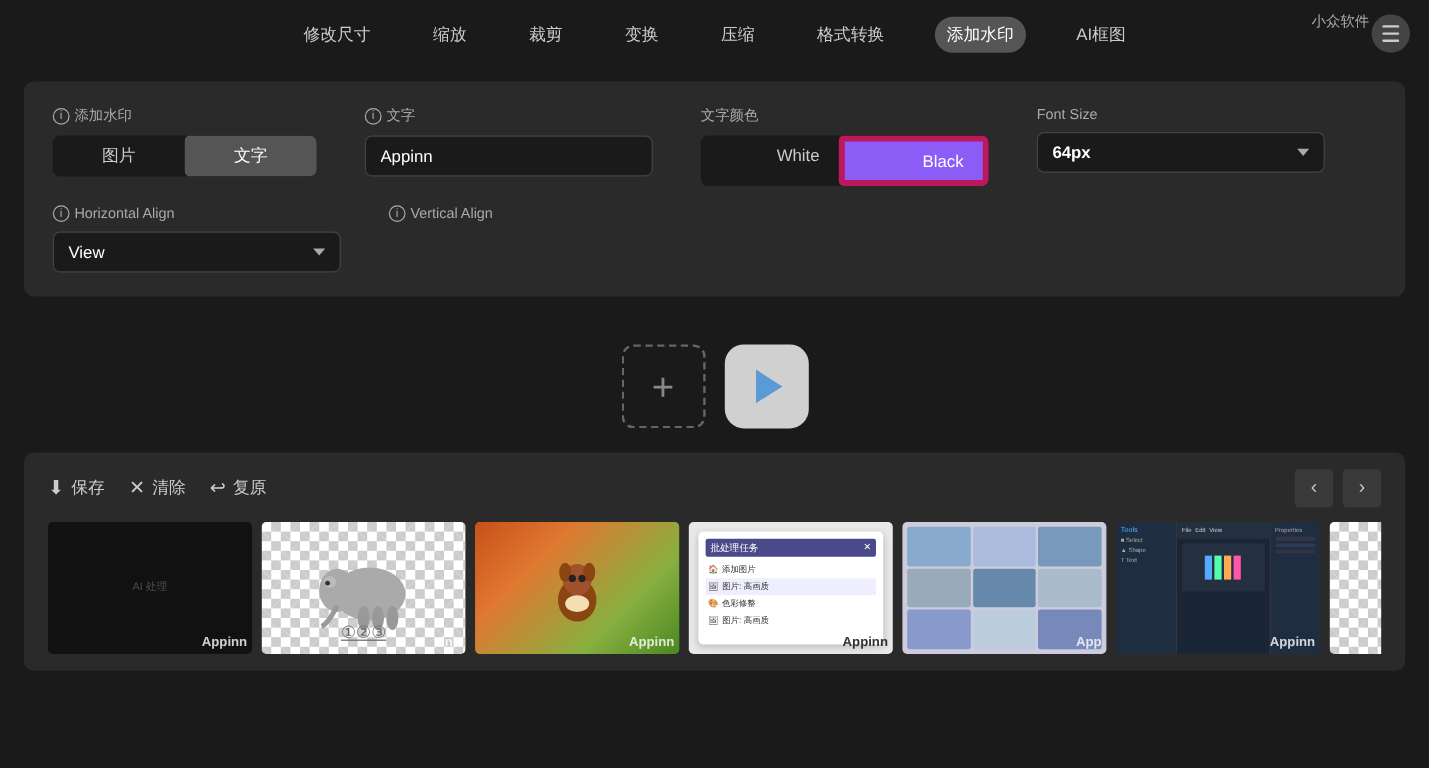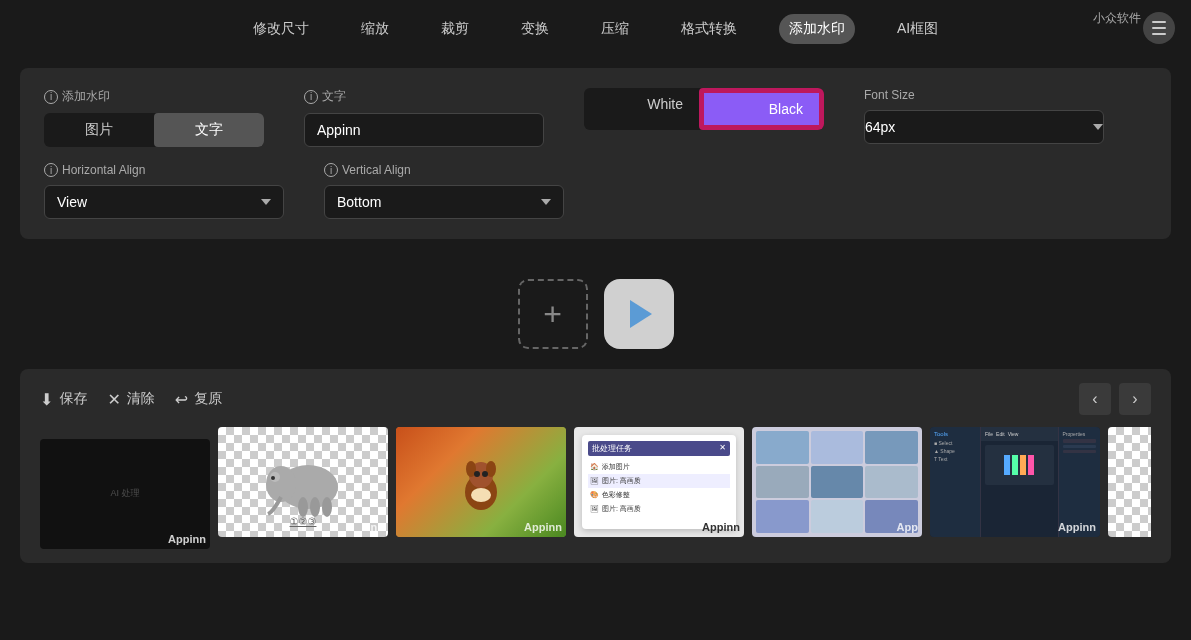--- a/index.html
+++ b/index.html
@@ -171,28 +171,29 @@
       flex: 1;
     }
     .font-size-label {
       font-size: 12px;
       color: #aaa;
     }
     .font-size-select {
       background: #1a1a1a;
       border: 1px solid #444;
       border-radius: 6px;
-      padding: 8px 0;
+      padding: 8px 12px;
       color: #fff;
       font-size: 14px;
       width: 240px;
       cursor: pointer;
       display: flex;
       align-items: center;
       justify-content: space-between;
+      font-weight: bold;
     }
     .chevron-down {
       display: inline-block;
       width: 0;
       height: 0;
       border-left: 5px solid transparent;
       border-right: 5px solid transparent;
       border-top: 6px solid #aaa;
     }
 
@@ -336,21 +337,20 @@
       color: rgba(255,255,255,0.8);
       font-weight: bold;
     }
 
     
     .thumb-ai {
       background: #111;
       display: flex;
       align-items: center;
       justify-content: center;
-      margin-top: 12px;
     }
   </style>
 </head>
 <body>
 
 <div class="top-bar">
   <nav class="top-nav">
     <span class="nav-item">修改尺寸</span>
     <span class="nav-item">缩放</span>
     <span class="nav-item">裁剪</span>
@@ -385,20 +385,23 @@
 
     <div class="option-group" style="min-width:240px;">
       <div class="option-label">
         <span class="info-icon">i</span>
         <span>文字</span>
       </div>
       <input class="text-input" type="text" value="Appinn" placeholder="Appinn" style="">
     </div>
 
     <div class="option-group" style="min-width:240px;">
+      <div class="option-label">
+        <span>文字颜色</span>
+      </div>
       <div class="color-group">
         <div class="color-btn">White</div>
         <div class="color-btn active-black">Black</div>
       </div>
     </div>
 
     <div class="option-group font-size-group">
       <div class="option-label font-size-label">Font Size</div>
       <div class="font-size-select">
         <span>64px</span>
@@ -418,24 +421,20 @@
       <div class="align-select">
         <span>View</span>
         <span class="chevron-down"></span>
       </div>
     </div>
 
     <div class="option-group" style="min-width:240px;">
       <div class="option-label">
         <span class="info-icon">i</span>
         <span>Vertical Align</span>
-      </div>
-      <div class="align-select">
-        <span>Bottom</span>
-        <span class="chevron-down"></span>
       </div>
     </div>
 
   </div>
 </div>
 
 <div class="middle-area">
   <div class="upload-box">
     <span class="plus-icon">+</span>
   </div>
@@ -483,21 +482,21 @@
           <ellipse cx="28" cy="42" rx="15" ry="18" fill="#aaa"></ellipse>
           <circle cx="22" cy="35" r="5" fill="#bbb"></circle>
           <ellipse cx="50" cy="65" rx="5" ry="10" fill="#999"></ellipse>
           <ellipse cx="62" cy="65" rx="5" ry="10" fill="#999"></ellipse>
           <ellipse cx="74" cy="65" rx="5" ry="10" fill="#999"></ellipse>
           <path d="M28 55 Q20 70 15 72" stroke="#999" stroke-width="4" fill="none"></path>
           <circle cx="20" cy="36" r="2" fill="#333"></circle>
         </svg>
       </div>
 
-      <div style="position:absolute;bottom:10px;left:50%;transform:translateX(-50%);font-size:10px;color:#666;text-decoration:underline;">①②③</div>
+      <div style="position:absolute;bottom:10px;left:50%;transform:translateX(-50%);font-size:14px;color:#666;text-decoration:underline;">①②③</div>
       <span class="watermark">inn</span>
     </div>
 
     <div class="thumb thumb-squirrel" style="position:relative;">
       <div style="position:absolute;inset:0;background:linear-gradient(135deg,#c8501a 0%,#e07830 30%,#88b040 70%,#4a8820 100%);"></div>
       <div style="position:absolute;inset:0;display:flex;align-items:center;justify-content:center;">
         <svg width="60" height="70" viewBox="0 0 60 70">
           <ellipse cx="30" cy="45" rx="16" ry="18" fill="#8B4513"></ellipse>
           <ellipse cx="30" cy="28" rx="12" ry="13" fill="#A0522D"></ellipse>
           <ellipse cx="20" cy="22" rx="5" ry="8" fill="#8B4513"></ellipse>

